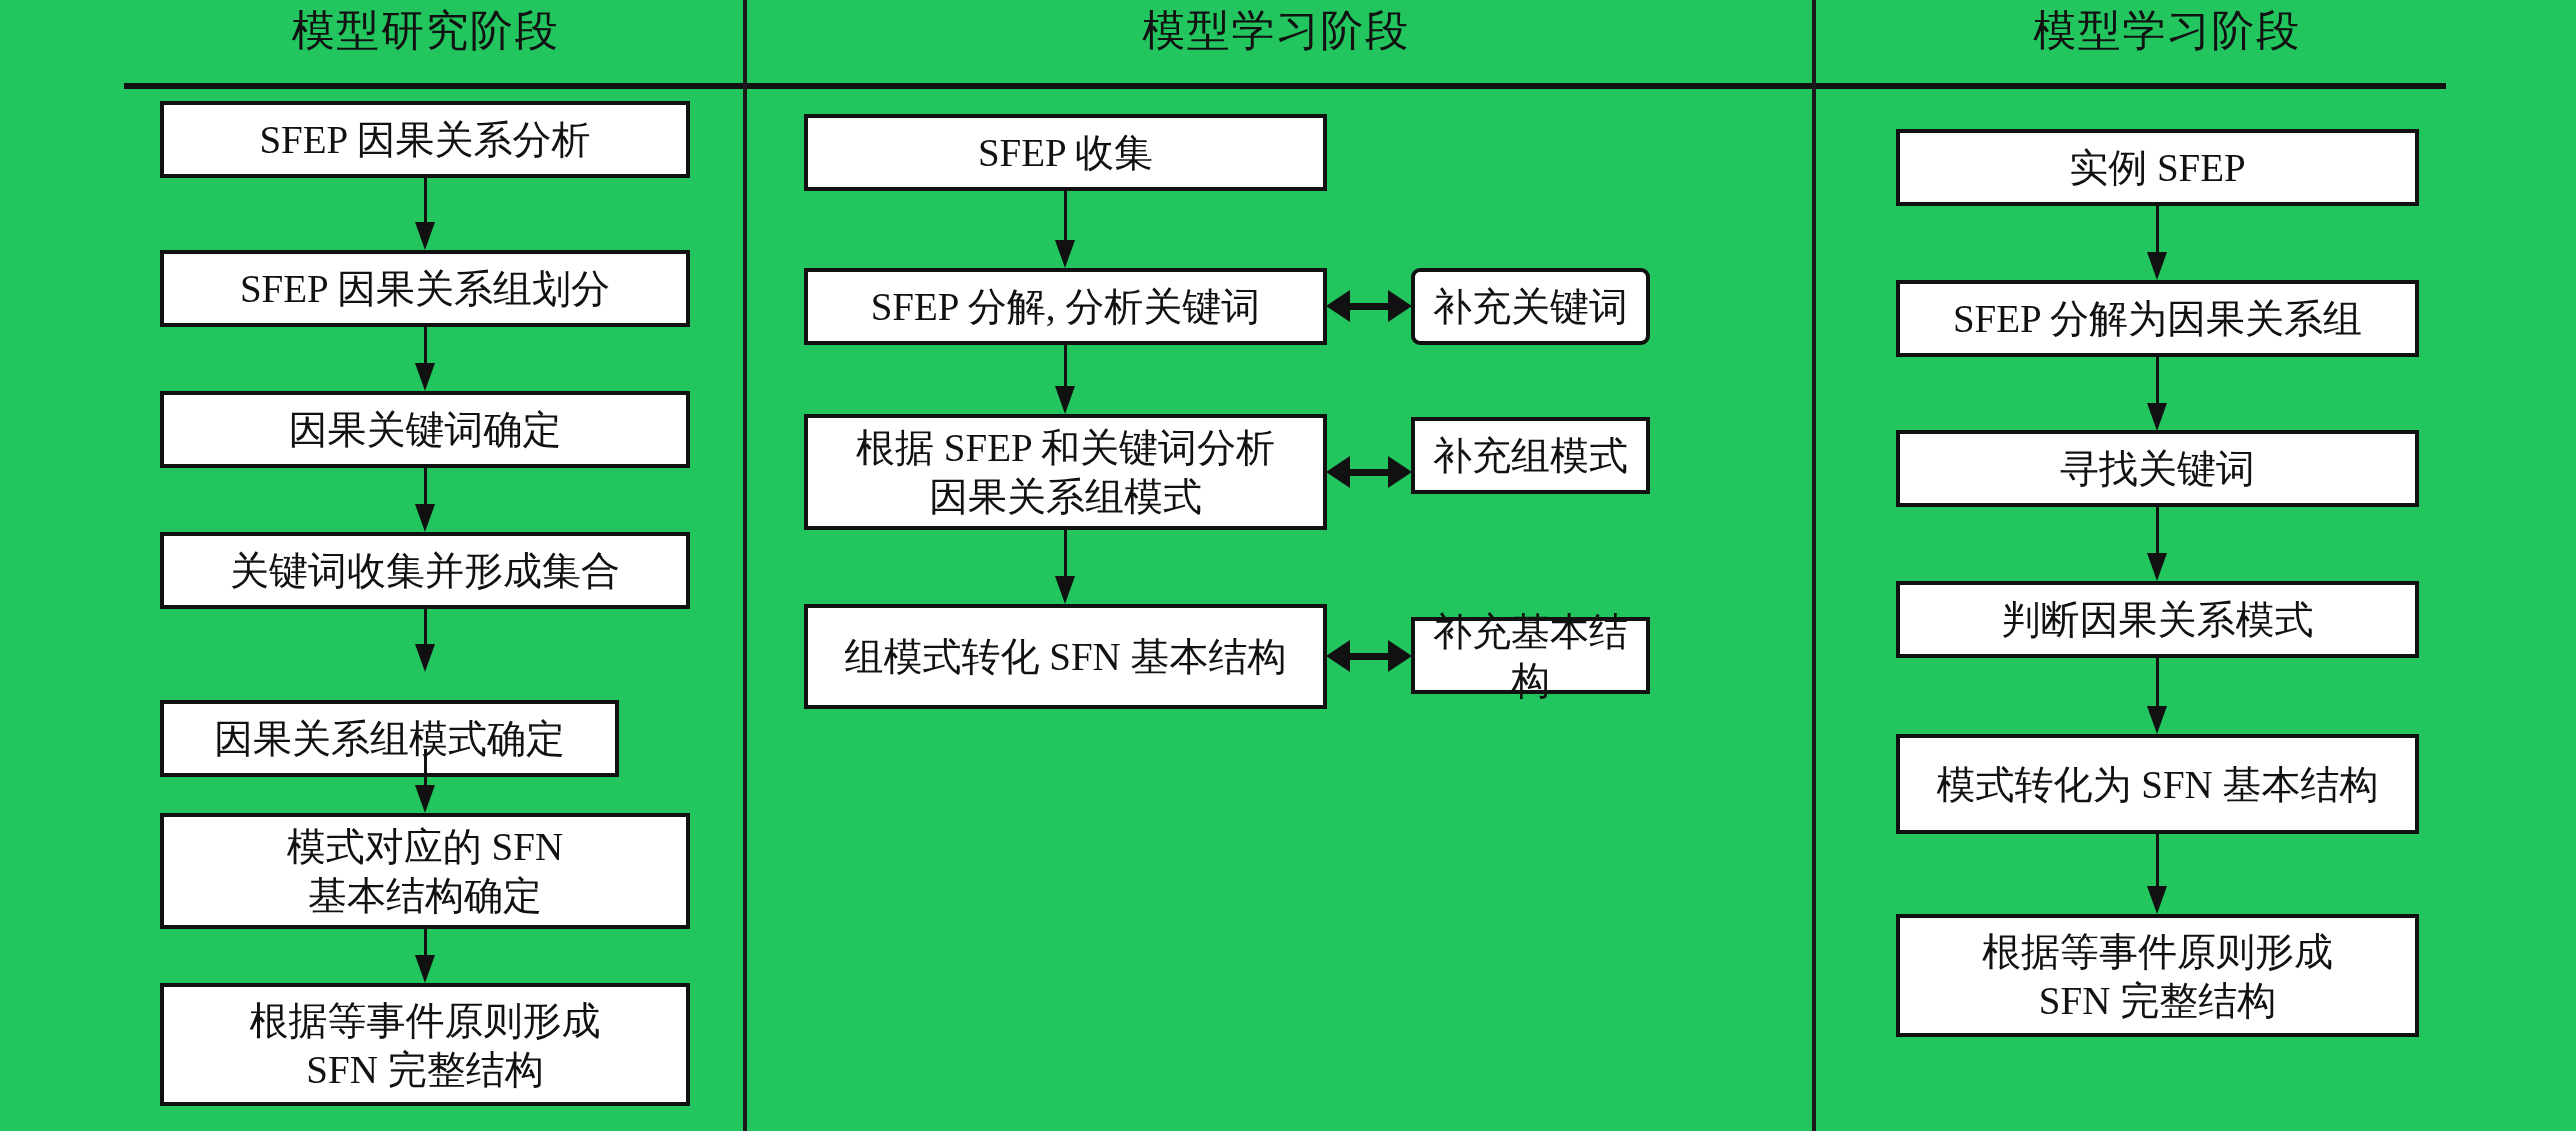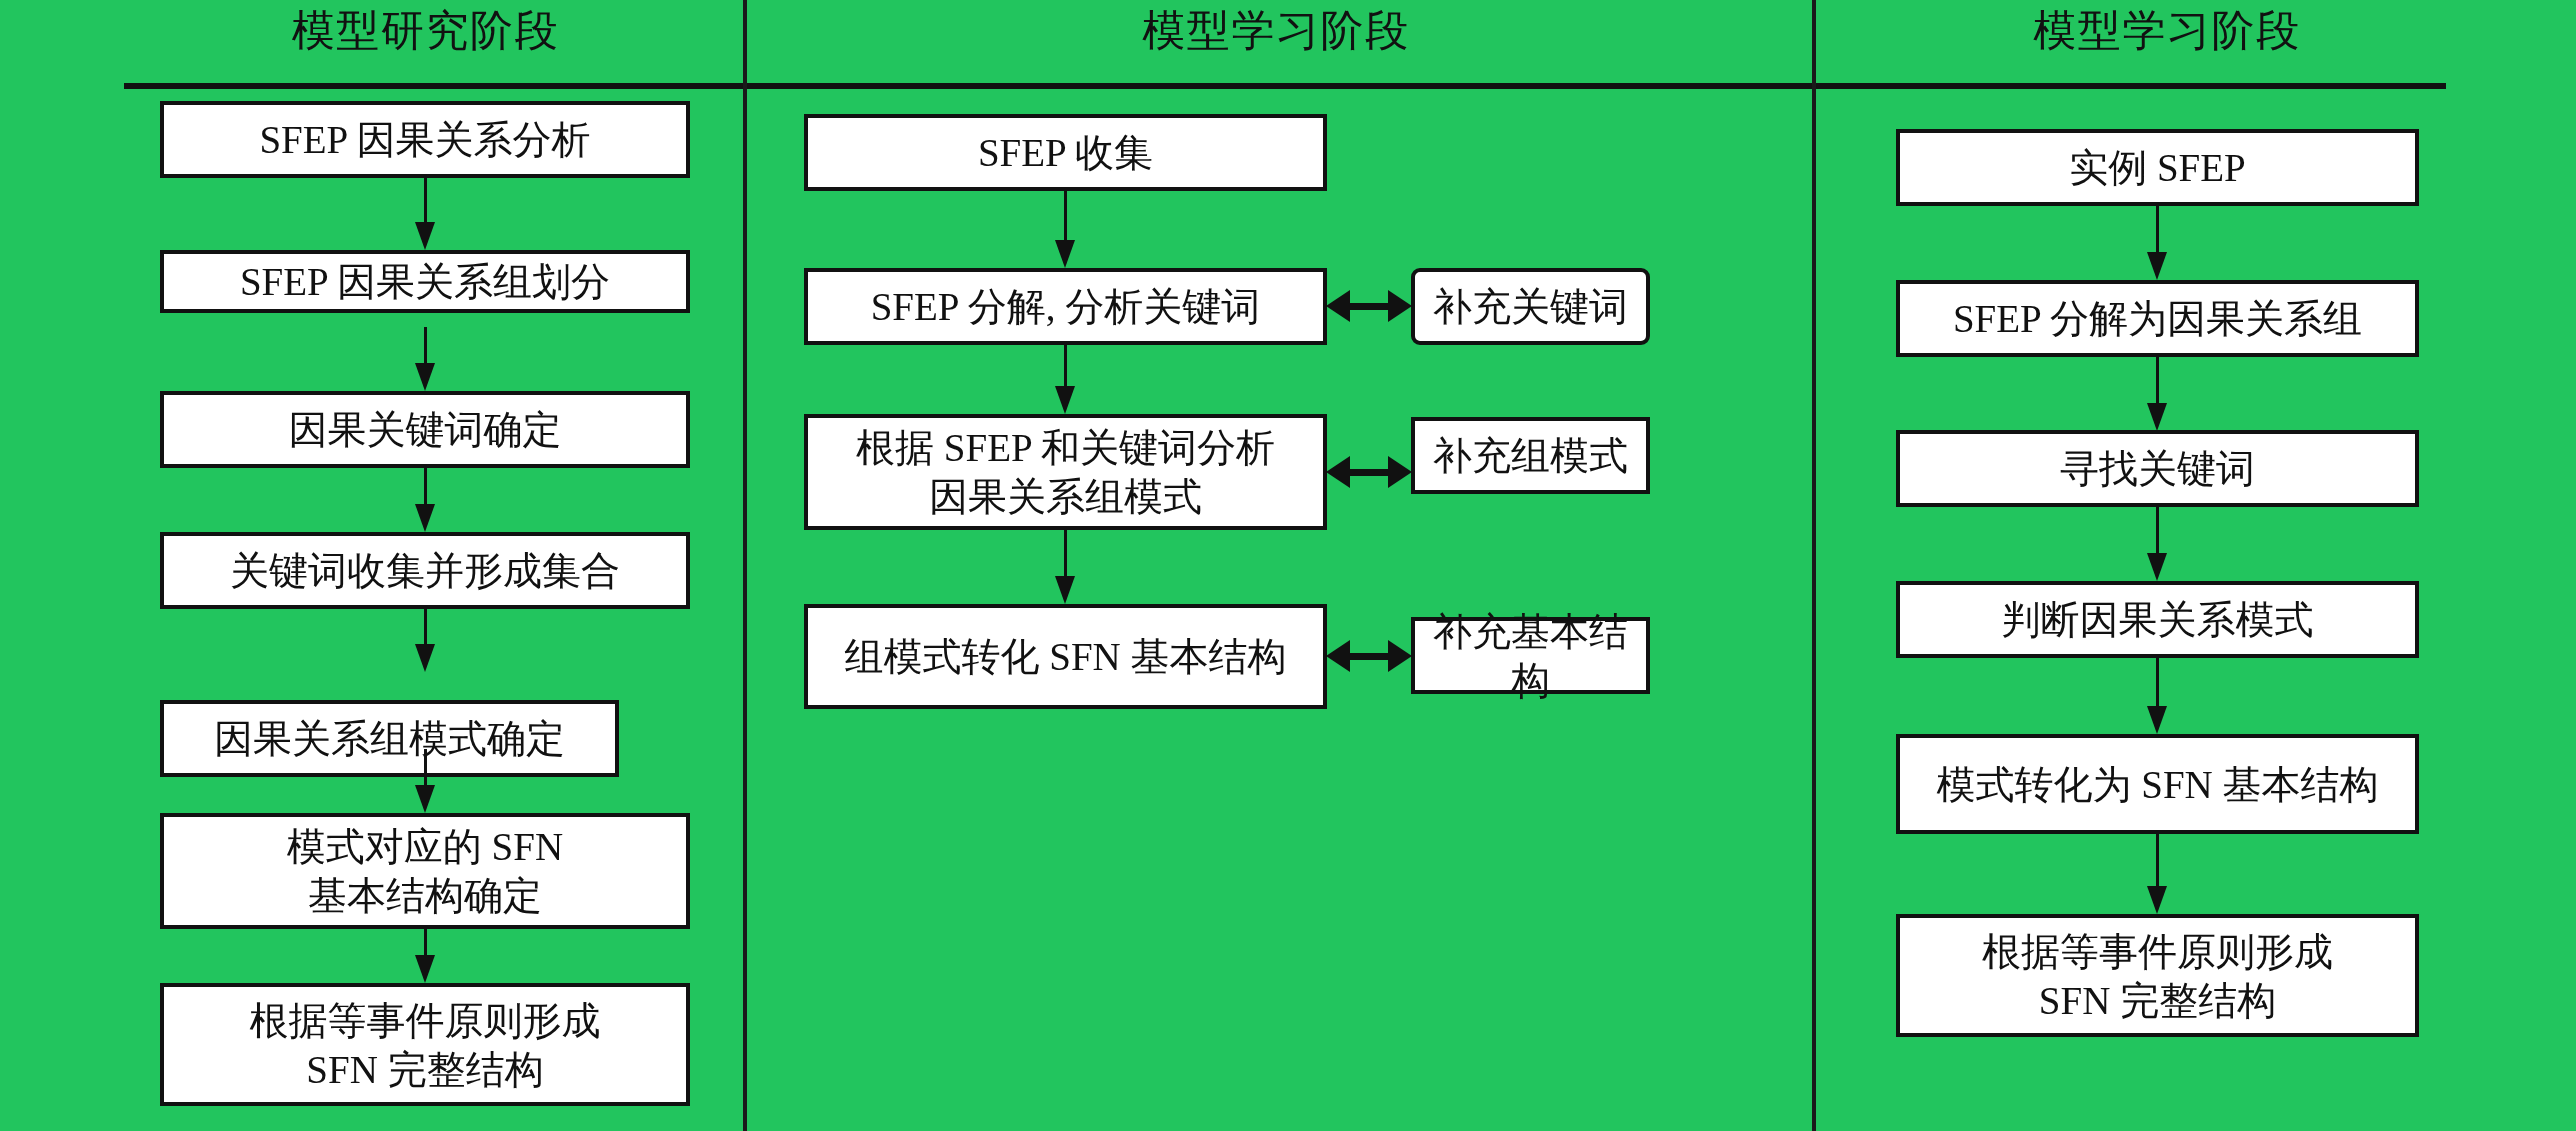--- a/index.html
+++ b/index.html
@@ -144,21 +144,21 @@
 
   <div class="box" style="left:160px; top:101px; width:530px; height:77px;">
     <span class="txt">SFEP 因果关系分析</span>
   </div>
 
   <div class="arrow-v" style="left:415px; top:178px; height:72px;">
     <div class="shaft" style="height:44px;"></div>
       <div class="head"></div>
   </div>
 
-  <div class="box" style="left:160px; top:250px; width:530px; height:63px;">
+  <div class="box" style="left:160px; top:250px; width:530px; height:77px;">
     <span class="txt">SFEP 因果关系组划分</span>
   </div>
 
   <div class="arrow-v" style="left:415px; top:327px; height:64px;">
     <div class="shaft" style="height:36px;"></div>
       <div class="head"></div>
   </div>
 
   <div class="box" style="left:160px; top:391px; width:530px; height:77px;">
     <span class="txt">因果关键词确定</span>

